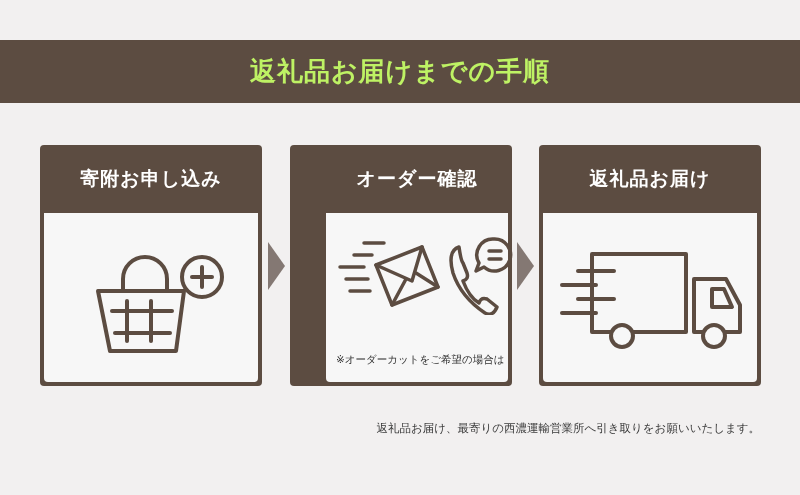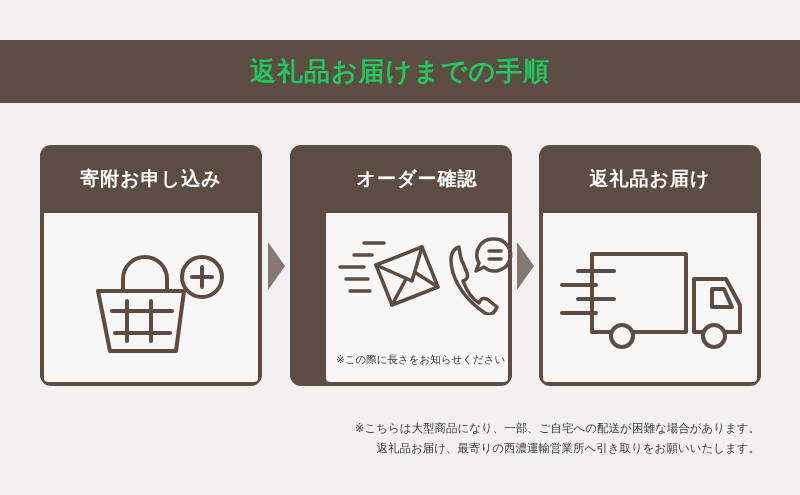--- a/index.html
+++ b/index.html
@@ -4,24 +4,24 @@
 <style>
   html, body { margin:0; padding:0; }
   body {
     width:800px; height:495px; background:#f2f0f0; position:relative; overflow:hidden;
     font-family: "DejaVu Sans", "Liberation Sans", sans-serif;
   }
   .banner {
     position:absolute; left:0; top:40px; width:800px; height:63px; background:#5c4c41;
     display:flex; align-items:center; justify-content:center;
   }
-  .banner-title { color:#22c55e; font-size:26px; font-weight:bold; letter-spacing:1px; }
+  .banner-title { color:#bef264; font-size:26px; font-weight:bold; letter-spacing:1px; }
   .card {
     position:absolute; top:145px; width:222px; height:241px; box-sizing:border-box;
-    background:#5c4c41; border-radius:11px; padding:0 4px 4px 4px;
+    background:#5c4c41; border-radius:4px; padding:0 4px 4px 4px;
     display:flex; flex-direction:column;
   }
   .card-head {
     height:68px; display:flex; align-items:center; justify-content:center;
     color:#fff; font-size:19px; font-weight:bold; letter-spacing:1px;
   }
   .card-body {
     flex:1; background:#f7f7f7; border-radius:0 0 4px 4px; position:relative;
   }
   .card-body svg { position:absolute; }
@@ -77,21 +77,21 @@
       <line x1="16" y1="56" x2="36" y2="56"></line>
       <path d="M42 30 L88 12 L104 52 L58 70 Z"></path>
       <path d="M42 30 L78 46 L88 12"></path>
       <path d="M58 70 L72 44 M104 52 L82 38"></path>
       <path d="M125 12 q-12 4 -6 26 q8 24 32 40 q8 4 12 -6 l-10 -8 q-6 -2 -8 4 q-10 -6 -16 -22 q6 -2 4 -8 l-4 -10 q-2 -2 -4 -16 z"></path>
       <path d="M160 4 a16 16 0 1 1 -10 28 l-8 4 l3 -8 a16 16 0 0 1 15 -24 z"></path>
       <line x1="155" y1="16" x2="167" y2="16"></line>
       <line x1="155" y1="24" x2="167" y2="24"></line>
     </svg>
     <div class="note">
-      <span>※この際に長さをお知らせください</span>
+      <span>※オーダーカットをご希望の場合は</span>
     </div>
   </div>
 </div>
 
 <div class="arrow" style="left:517px;top:242px;"></div>
 
 <div class="card" style="left:539px;">
   <div class="card-head">返礼品お届け</div>
   <div class="card-body">
     <svg style="left:15px;top:36px;" width="190" height="100" viewBox="0 0 190 100" fill="none" stroke="#5c4c41" stroke-width="4" stroke-linecap="round" stroke-linejoin="round">
@@ -102,15 +102,14 @@
       <line x1="4" y1="64" x2="38" y2="64"></line>
       <path d="M136 30 H168 L182 56 V83 H136 Z"></path>
       <path d="M154 40 H166 L174 58 H154 Z"></path>
       <circle cx="64" cy="87" r="11" fill="#f7f7f7"></circle>
       <circle cx="156" cy="87" r="11" fill="#f7f7f7"></circle>
     </svg>
   </div>
 </div>
 
 <div class="footer">
-  <div>※こちらは大型商品になり、一部、ご自宅への配送が困難な場合があります。</div>
   <div>返礼品お届け、最寄りの西濃運輸営業所へ引き取りをお願いいたします。</div>
 </div>
 
 </body></html>

